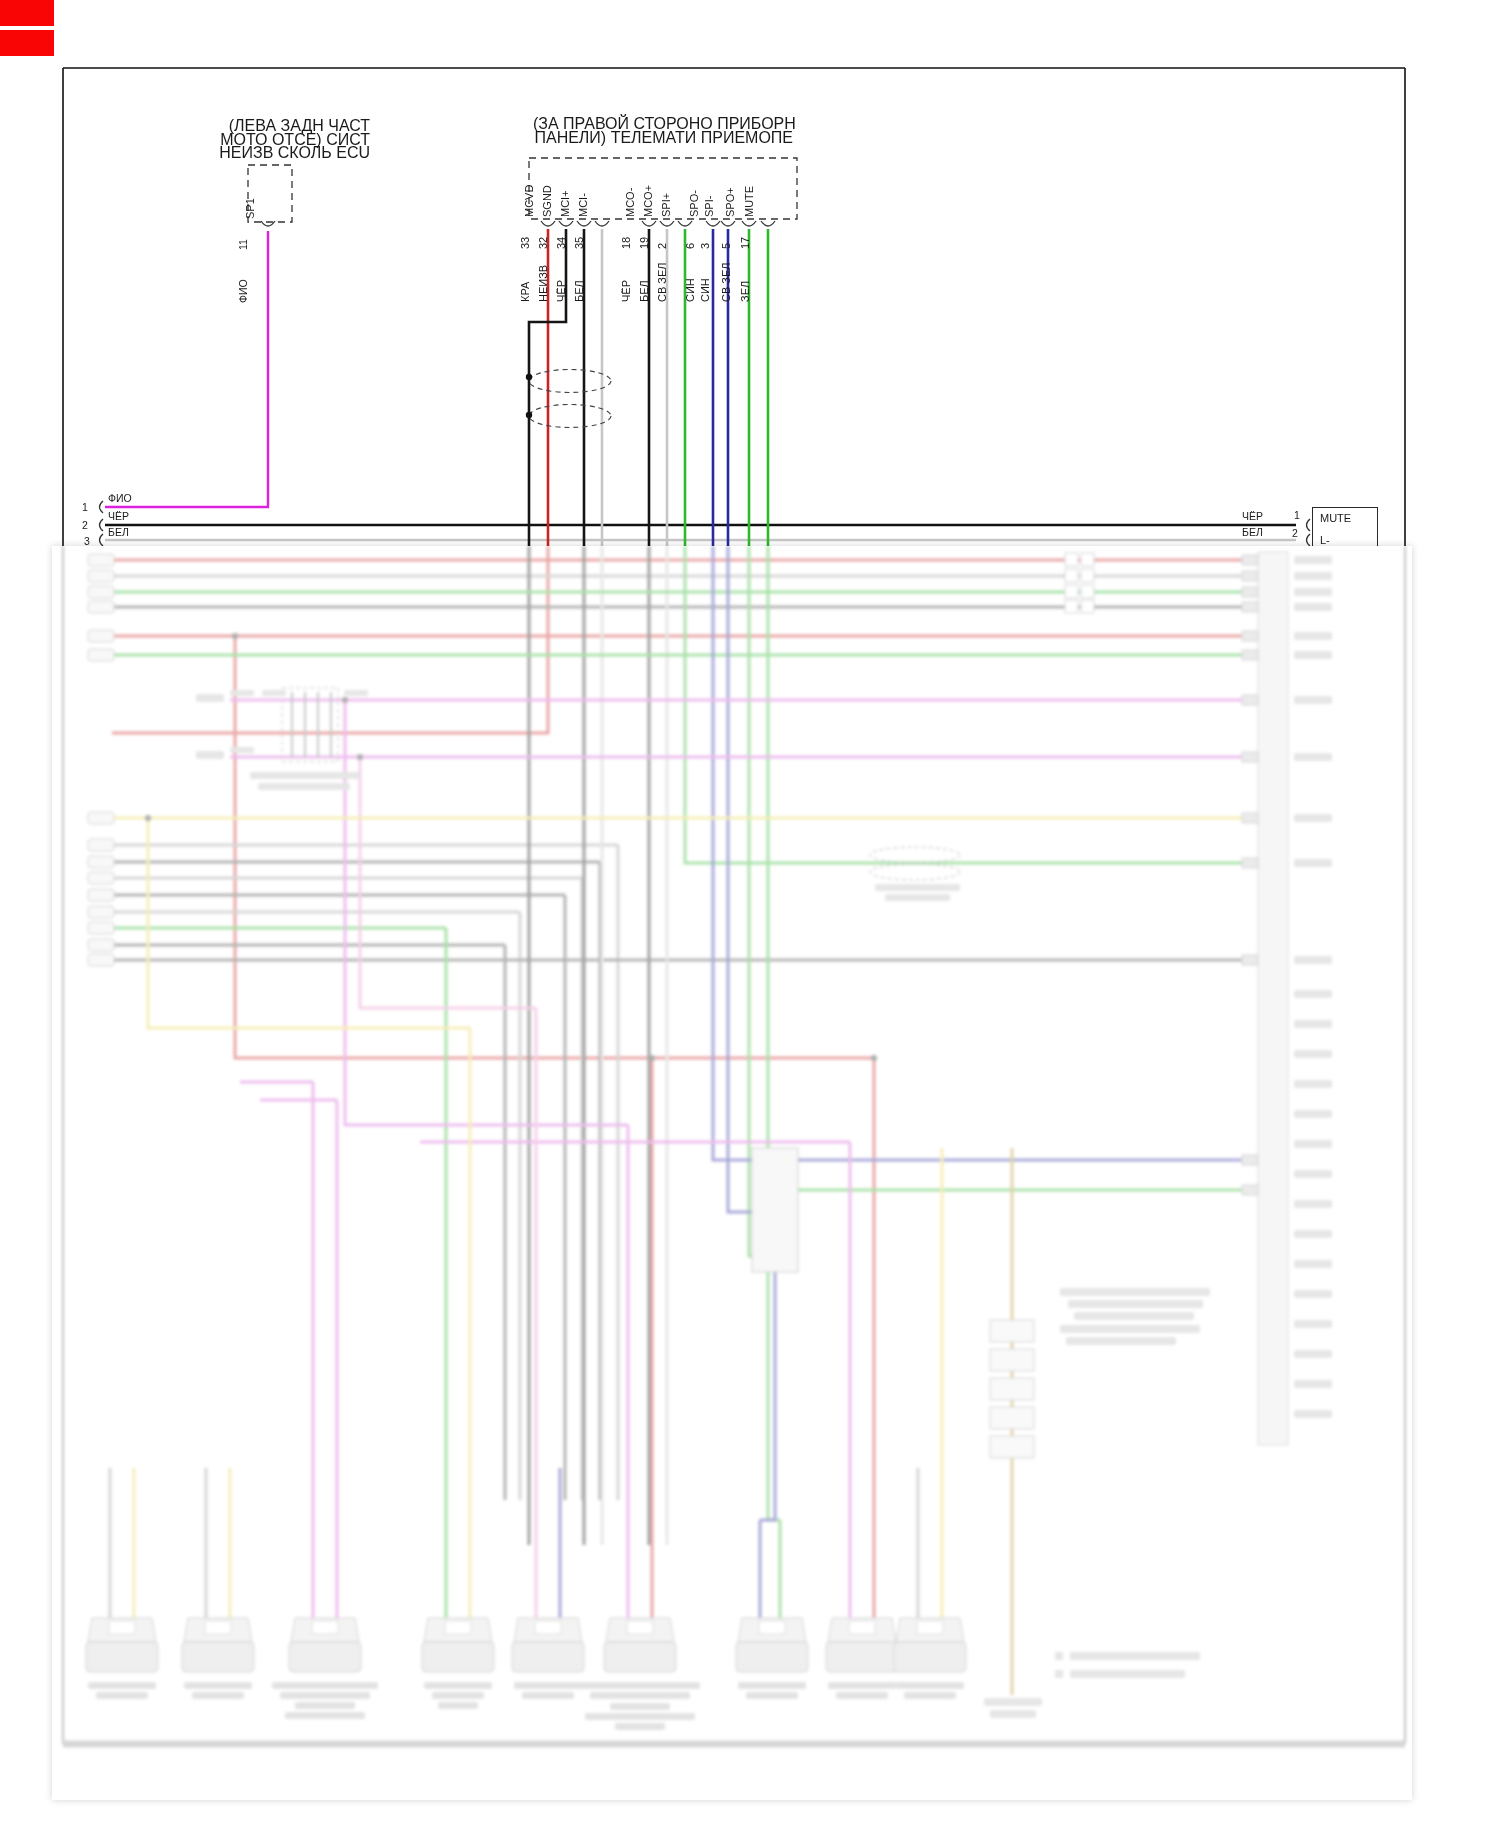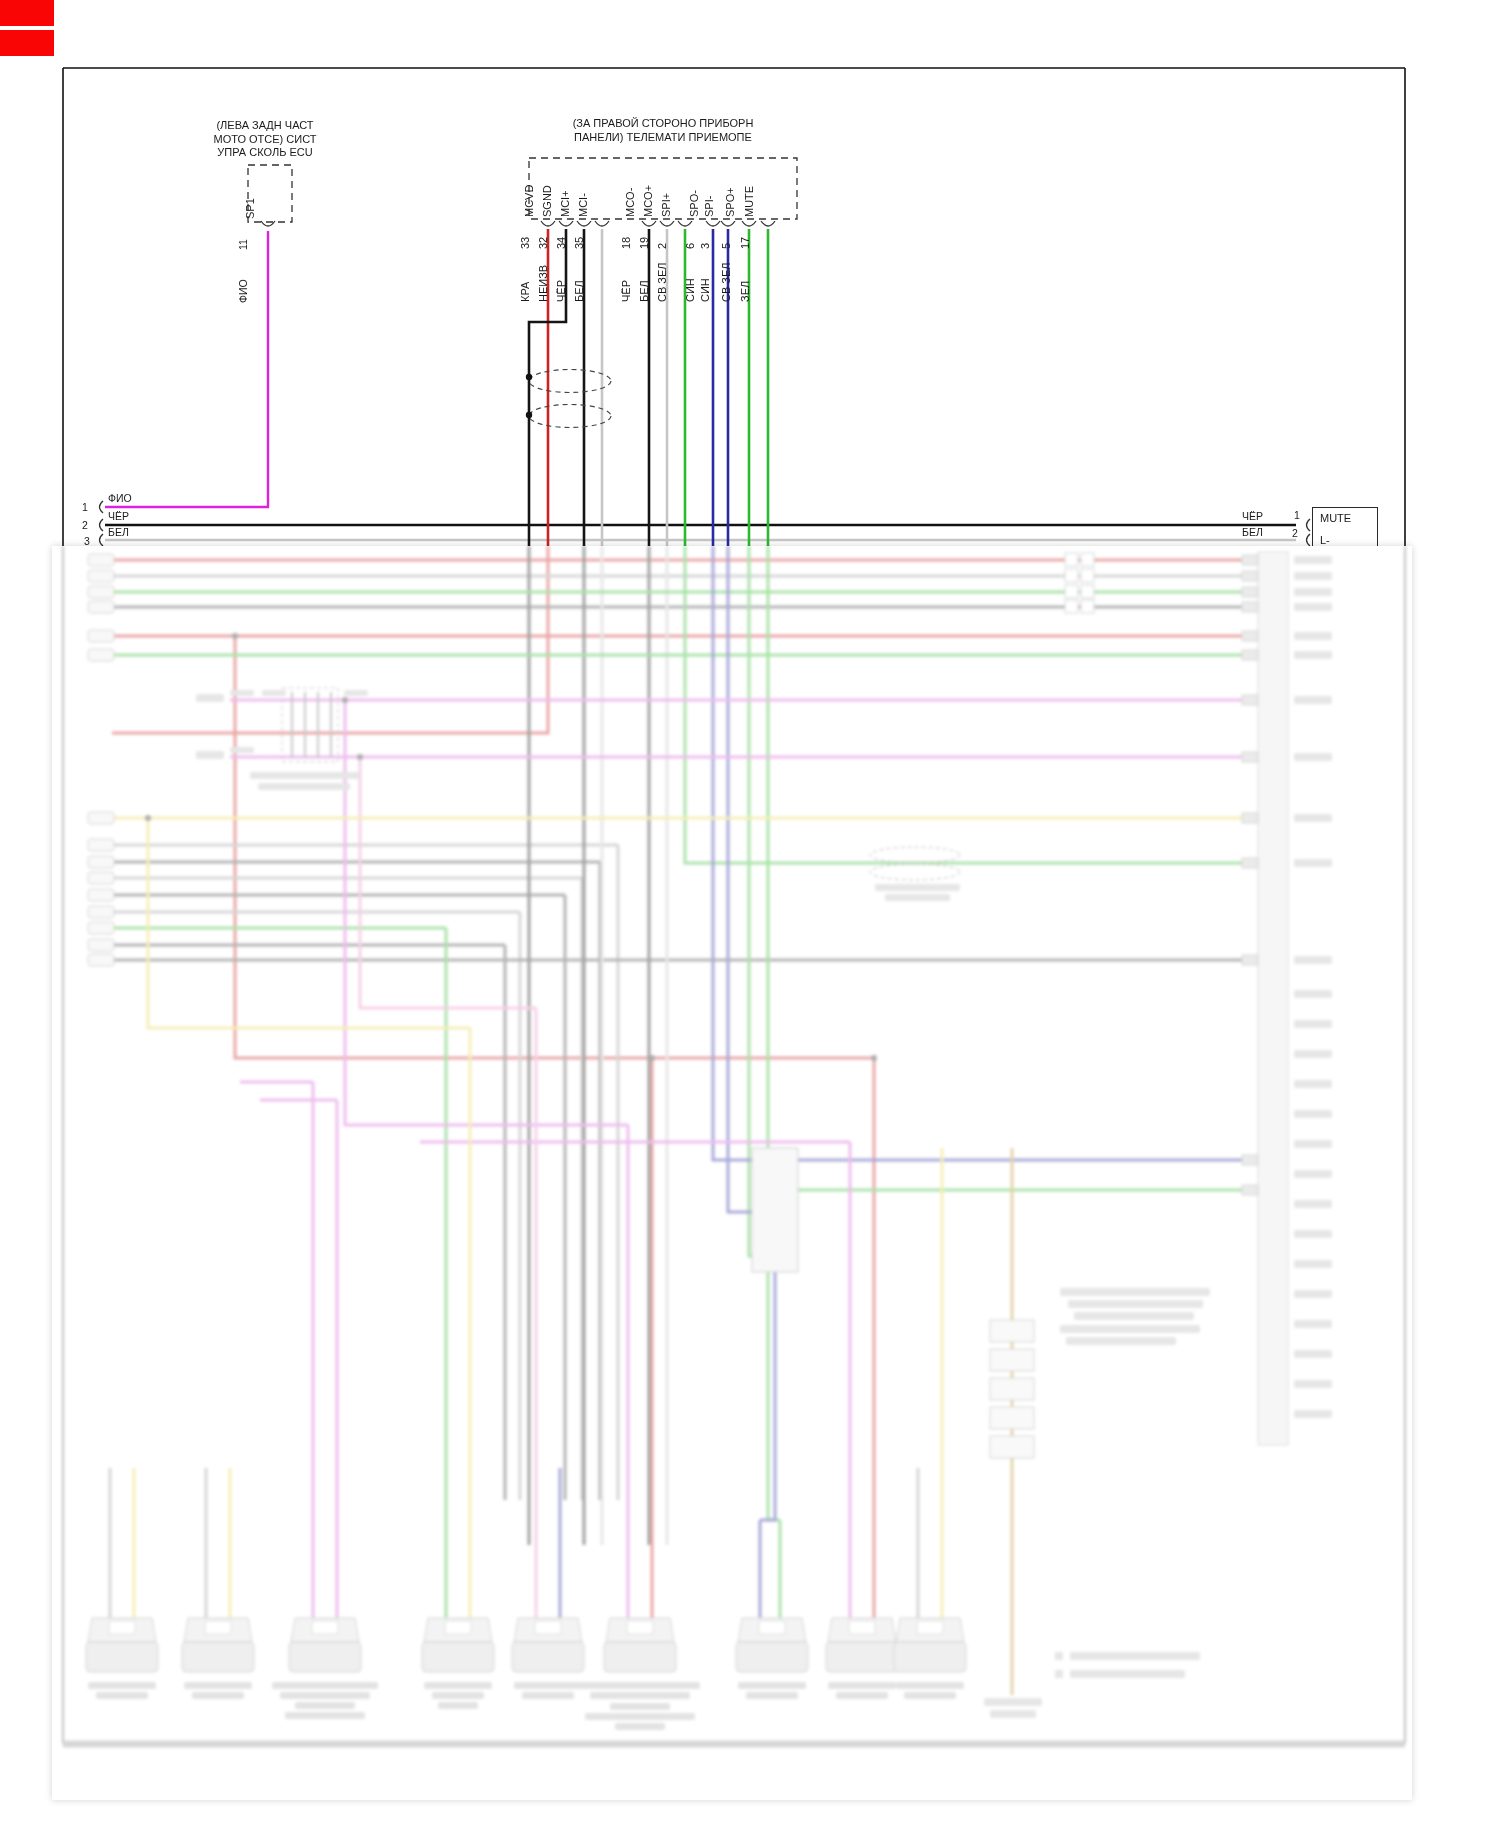--- a/index.html
+++ b/index.html
@@ -1,20 +1,20 @@
 <!DOCTYPE html>
 <html><head>
 <meta charset="utf-8">
 <style>
   html,body{margin:0;padding:0;background:#fff;}
   #canvas{position:relative;width:1500px;height:1828px;background:#fff;overflow:hidden;
           font-family:"Liberation Sans",sans-serif;color:#1a1a1a;}
   .abs{position:absolute;}
   .lbl{position:absolute;font-size:10.5px;line-height:12px;white-space:nowrap;}
-  .ttl{position:absolute;font-size:11px;line-height:13.5px;text-align:center;white-space:nowrap;}
+  .ttl{position:absolute;font-size:16px;line-height:13.5px;text-align:right;white-space:nowrap;}
   .vl{position:absolute;font-size:11px;line-height:13px;height:13px;white-space:nowrap;
       transform-origin:0 100%;transform:rotate(-90deg);}
   .badge{position:absolute;left:0;width:54px;height:26px;}
   #mutebox{position:absolute;left:1312px;top:507px;width:64px;height:80px;border:1.6px solid #2a2a2a;background:transparent;}
   #mutebox .p{position:absolute;left:7px;font-size:11px;}
   #veil{position:absolute;left:52px;top:546px;width:1360px;height:1254px;overflow:hidden;
         box-shadow:0 0 7px rgba(0,0,0,0.18);background:#fff;}
   #veil svg{position:absolute;left:-52px;top:0;filter:blur(1.7px);}
   #frost{position:absolute;left:0;top:0;width:100%;height:100%;background:rgba(255,255,255,0.60);}
 </style>
@@ -76,21 +76,21 @@
       <ellipse cx="570" cy="381" rx="41" ry="11.5"></ellipse>
       <ellipse cx="570" cy="416" rx="41" ry="11.5"></ellipse>
     </g>
     <circle cx="529" cy="377" r="3.2" fill="#111"></circle>
     <circle cx="529" cy="415" r="3.2" fill="#111"></circle>
   </svg>
 
   <div class="ttl" style="left:160px;top:119px;width:210px">
     <div>(ЛЕВА ЗАДН ЧАСТ</div>
     <div>МОТО ОТСЕ) СИСТ</div>
-    <div>УПРА СКОЛЬ ECU</div>
+    <div>НЕИЗВ СКОЛЬ ECU</div>
   </div>
   <span class="vl" style="left:257px;top:206px">SP1</span>
   <span class="vl" style="left:250px;top:237px;font-size:10.5px">11</span>
   <span class="vl" style="left:250px;top:290px;font-size:10.5px">ФИО</span>
 
   <div class="ttl" style="left:533px;top:117px;width:260px">
     <div>(ЗА ПРАВОЙ СТОРОНО ПРИБОРН</div>
     <div>ПАНЕЛИ) ТЕЛЕМАТИ ПРИЕМОПЕ</div>
   </div>
 

